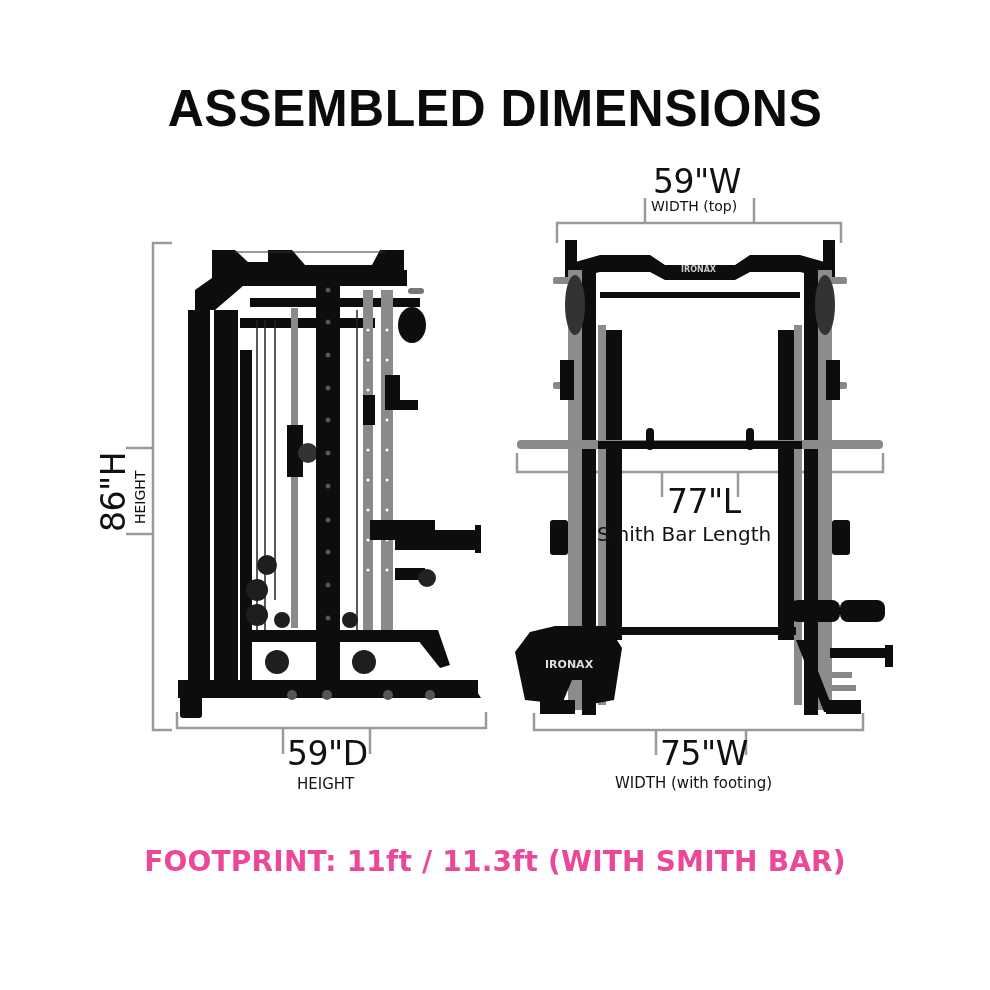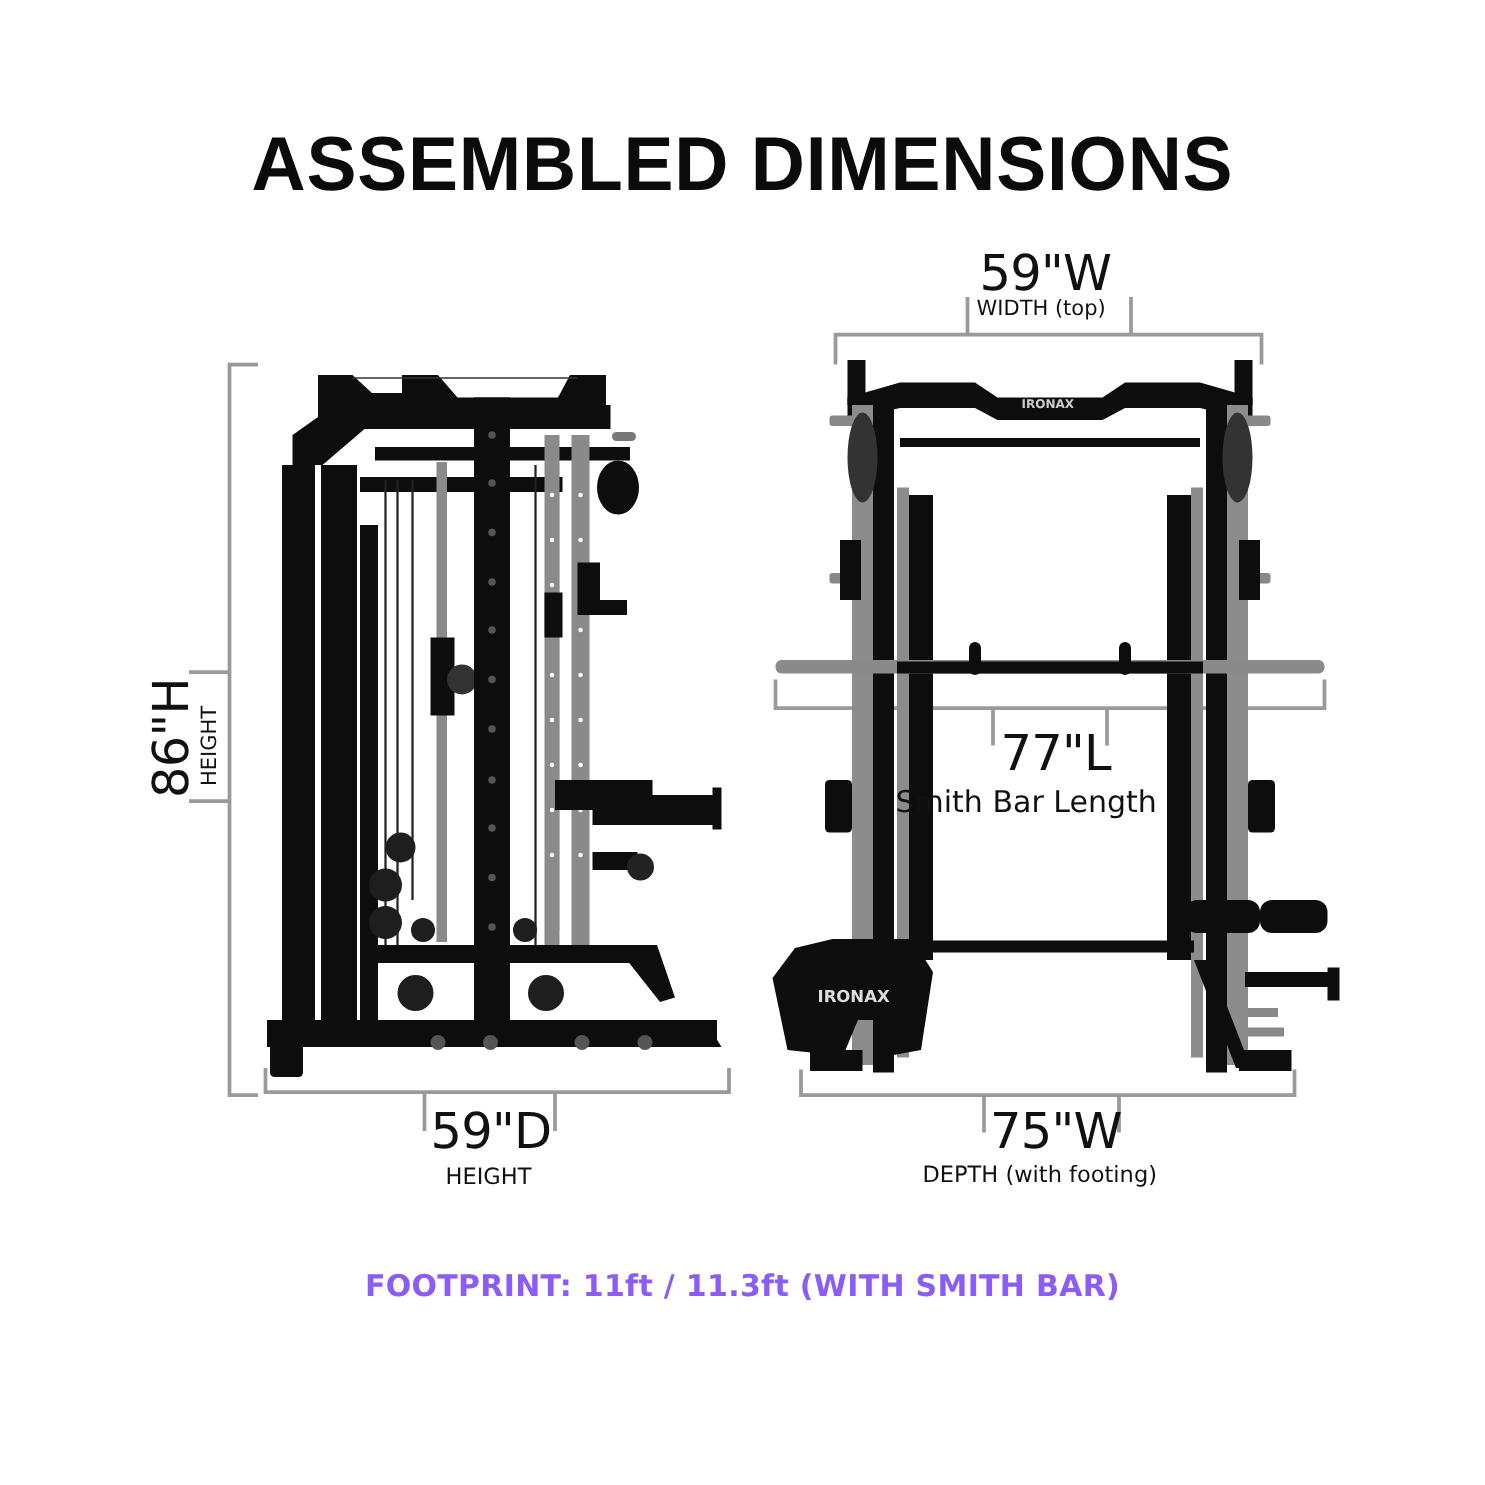--- a/index.html
+++ b/index.html
@@ -5,21 +5,21 @@
   html, body { margin:0; padding:0; background:#ffffff; }
   body { width:990px; height:990px; position:relative; overflow:hidden;
          font-family:"DejaVu Sans", sans-serif; color:#111; }
   .abs { position:absolute; }
   .title { left:0; top:80px; width:990px; text-align:center;
            font-family:"Liberation Sans", sans-serif; font-weight:bold;
            font-size:50px; letter-spacing:0.5px; color:#0b0b0b; transform:scaleY(1.02); }
   .big { font-family:"DejaVu Sans", sans-serif; font-size:33px; color:#111; white-space:nowrap; letter-spacing:-0.5px; }
   .small { font-family:"DejaVu Sans", sans-serif; font-size:15px; color:#111; white-space:nowrap; }
   .footprint { left:0; top:845px; width:990px; text-align:center;
-               font-family:"DejaVu Sans", sans-serif; font-weight:bold; font-size:20px; color:#8b5cf6;
+               font-family:"DejaVu Sans", sans-serif; font-weight:bold; font-size:28px; color:#ec4899;
                letter-spacing:0.2px; }
   .rot { transform-origin:0 0; transform:rotate(-90deg); }
   svg.drawing { position:absolute; left:0; top:0; }
 </style>
 </head>
 <body>
 
 <div class="abs title">ASSEMBLED DIMENSIONS</div>
 
 <svg class="drawing" width="990" height="990" viewBox="0 0 990 990">
@@ -211,15 +211,15 @@
 <div class="abs big" style="left:287px; top:734px;">59"D</div>
 <div class="abs small" style="left:297px; top:775px;">HEIGHT</div>
 
 <div class="abs big" style="left:653px; top:162px;">59"W</div>
 <div class="abs small" style="left:651px; top:198px; font-size:14px;">WIDTH (top)</div>
 
 <div class="abs big" style="left:667px; top:482px;">77"L</div>
 <div class="abs small" style="left:597px; top:522px; font-size:20px;">Smith Bar Length</div>
 
 <div class="abs big" style="left:660px; top:734px;">75"W</div>
-<div class="abs small" style="left:615px; top:774px;">DEPTH (with footing)</div>
+<div class="abs small" style="left:615px; top:774px;">WIDTH (with footing)</div>
 
 <div class="abs footprint">FOOTPRINT: 11ft / 11.3ft (WITH SMITH BAR)</div>
 
 </body></html>

